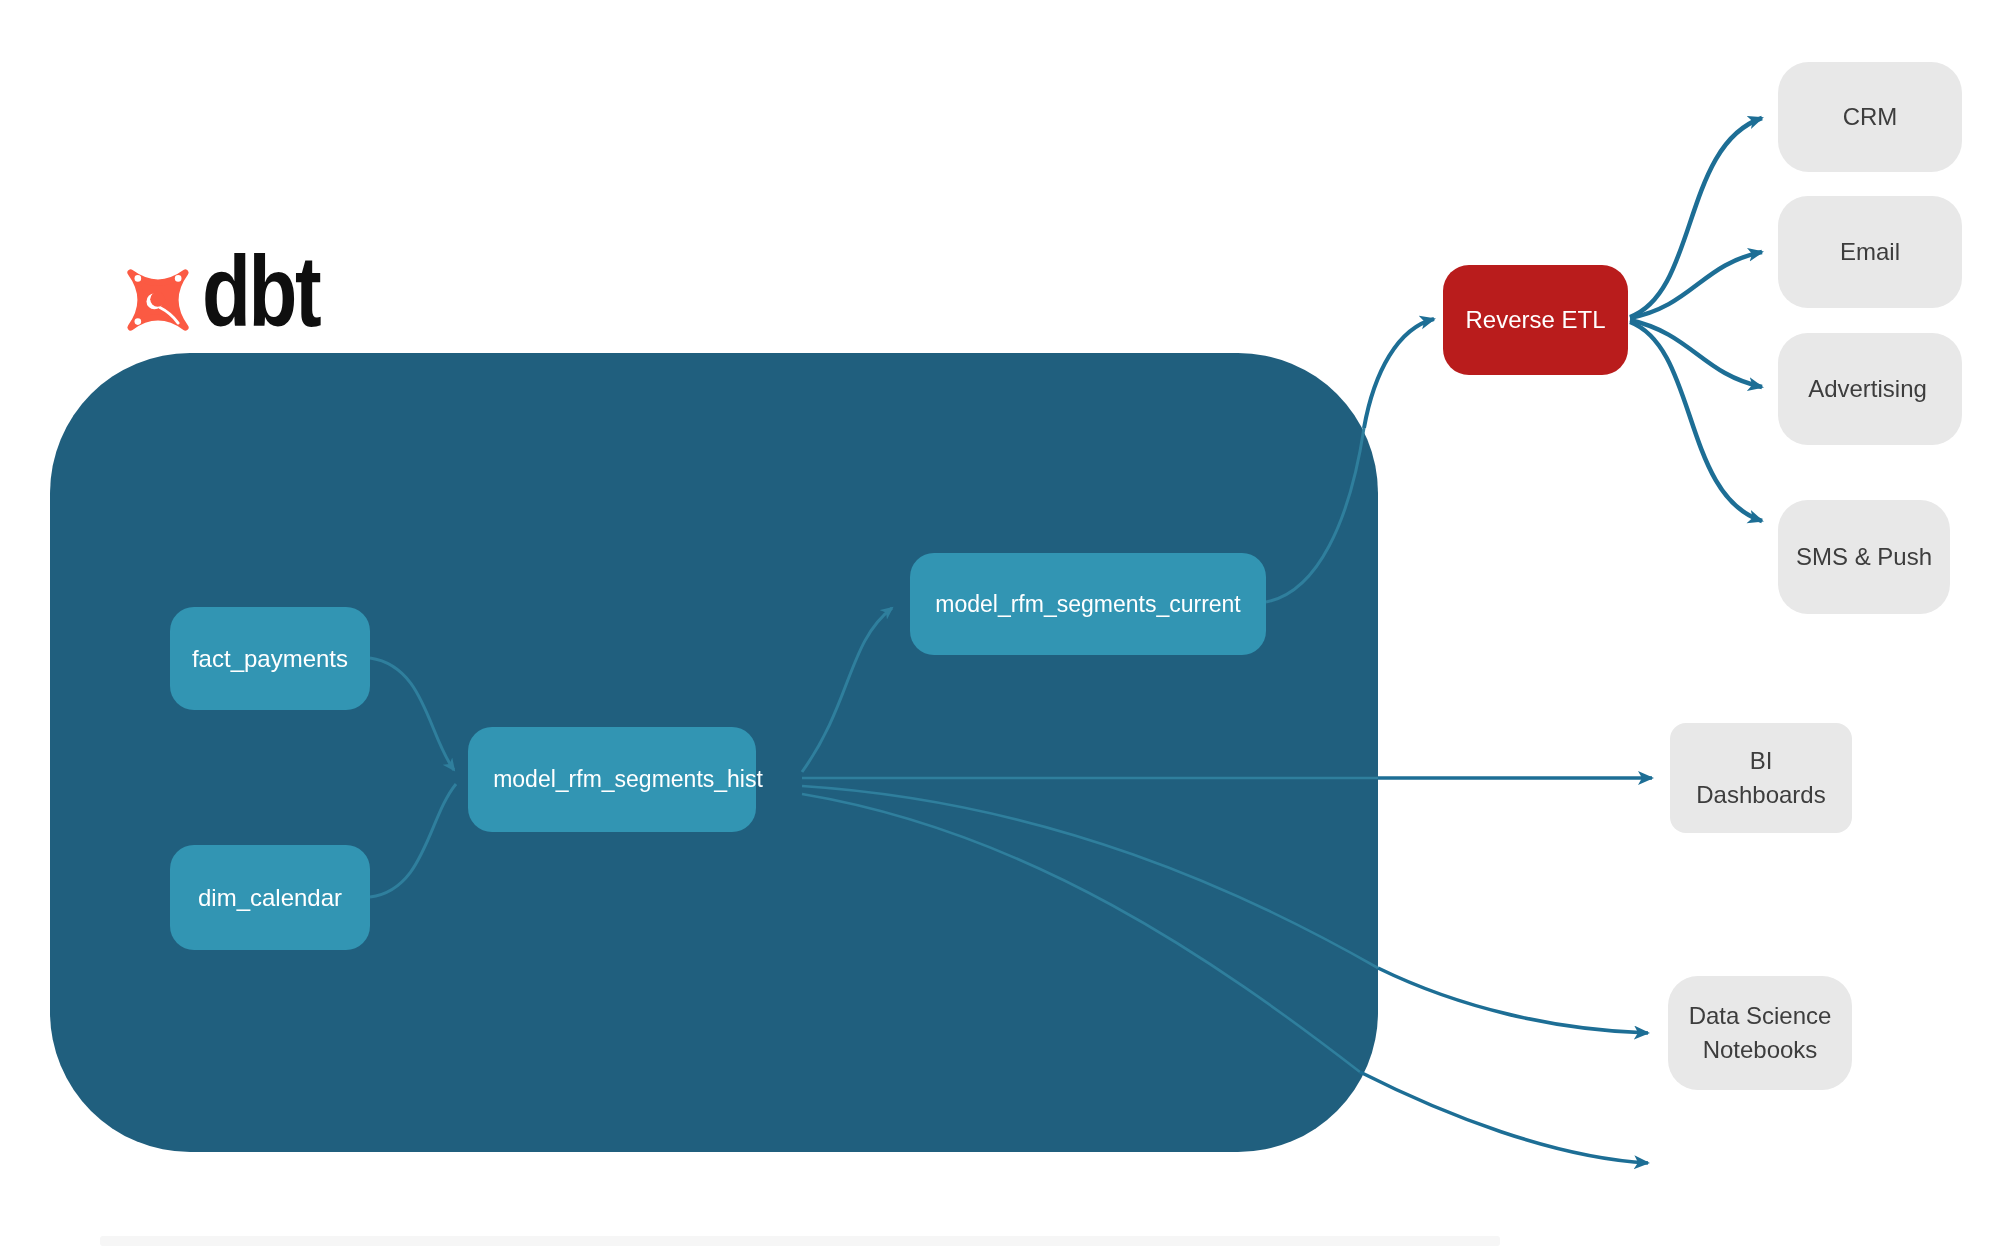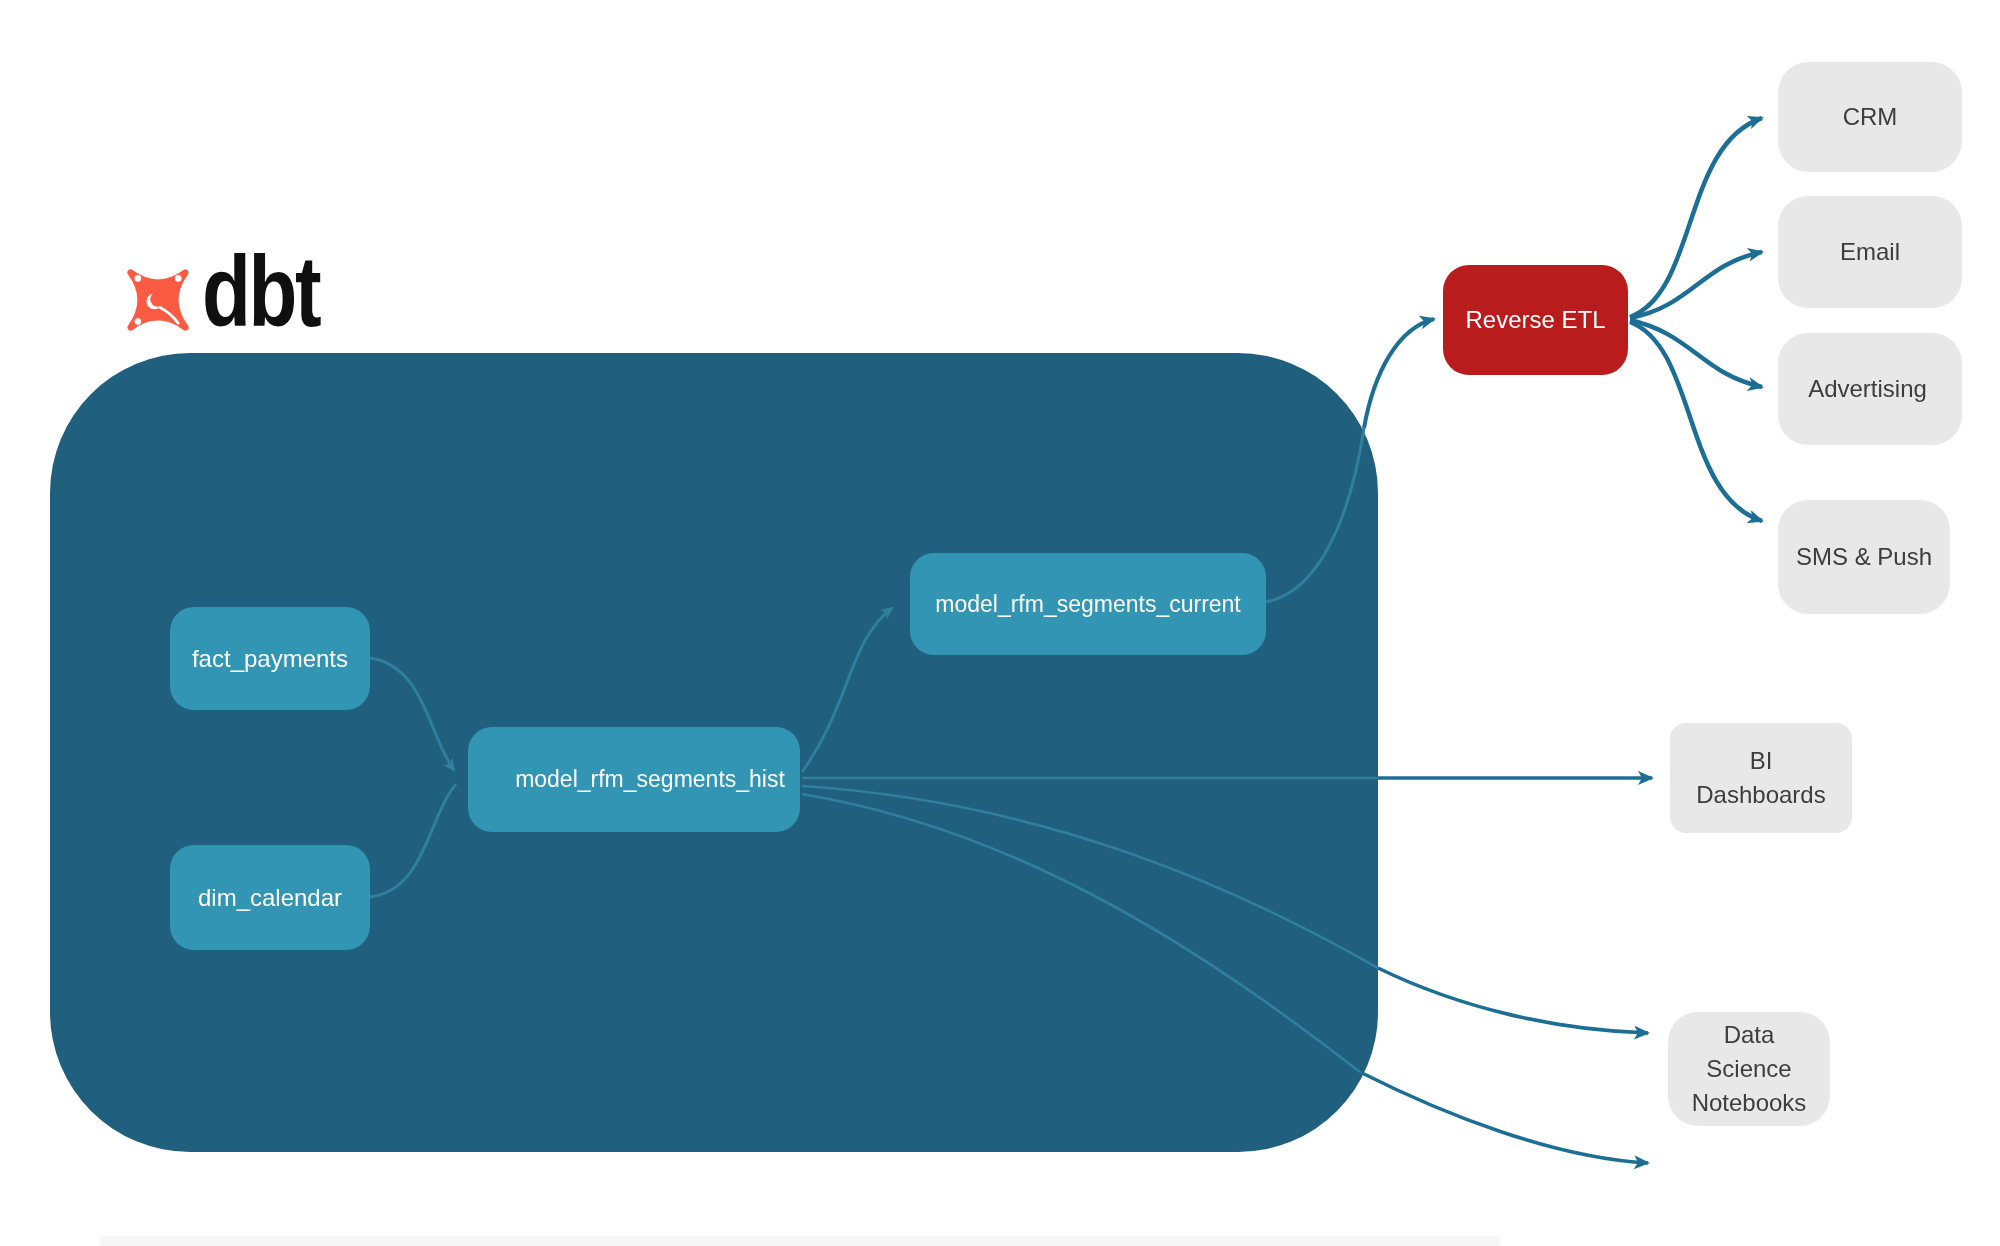--- a/index.html
+++ b/index.html
@@ -105,21 +105,21 @@
   </svg>
 
   <div class="node node-teal" style="left:170px; top:607px; width:200px; height:103px;">
     <span>fact_payments</span>
   </div>
 
   <div class="node node-teal" style="left:170px; top:845px; width:200px; height:105px;">
     <span>dim_calendar</span>
   </div>
 
-  <div class="node node-teal node-model" style="left:468px; top:727px; width:332px; height:105px;padding-left:32px;">
+  <div class="node node-teal node-model" style="left:468px; top:727px; width:288px; height:105px;padding-left:32px;">
     <span>model_rfm_segments_hist</span>
   </div>
 
   <div class="node node-teal node-model" style="left:910px; top:553px; width:356px; height:102px;">
     <span>model_rfm_segments_current</span>
   </div>
 
   <div class="node node-green" style="left:1443px; top:265px; width:185px; height:110px;">
     <span>Reverse ETL</span>
   </div>
@@ -137,18 +137,18 @@
   </div>
 
   <div class="node node-gray" style="left:1778px; top:468px; width:172px; height:114px;margin-top:32px;">
     <span>SMS &amp; Push</span>
   </div>
 
   <div class="node node-gray" style="left:1670px; top:723px; width:182px; height:110px;border-radius:16px;">
     <span>BI Dashboards</span>
   </div>
 
-  <div class="node node-gray" style="left:1668px; top:976px; width:162px; height:114px;margin-top:36px;">
+  <div class="node node-gray" style="left:1668px; top:976px; width:184px; height:114px;">
     <span>Data Science Notebooks</span>
   </div>
 
 
 </div>
 
 </body></html>

